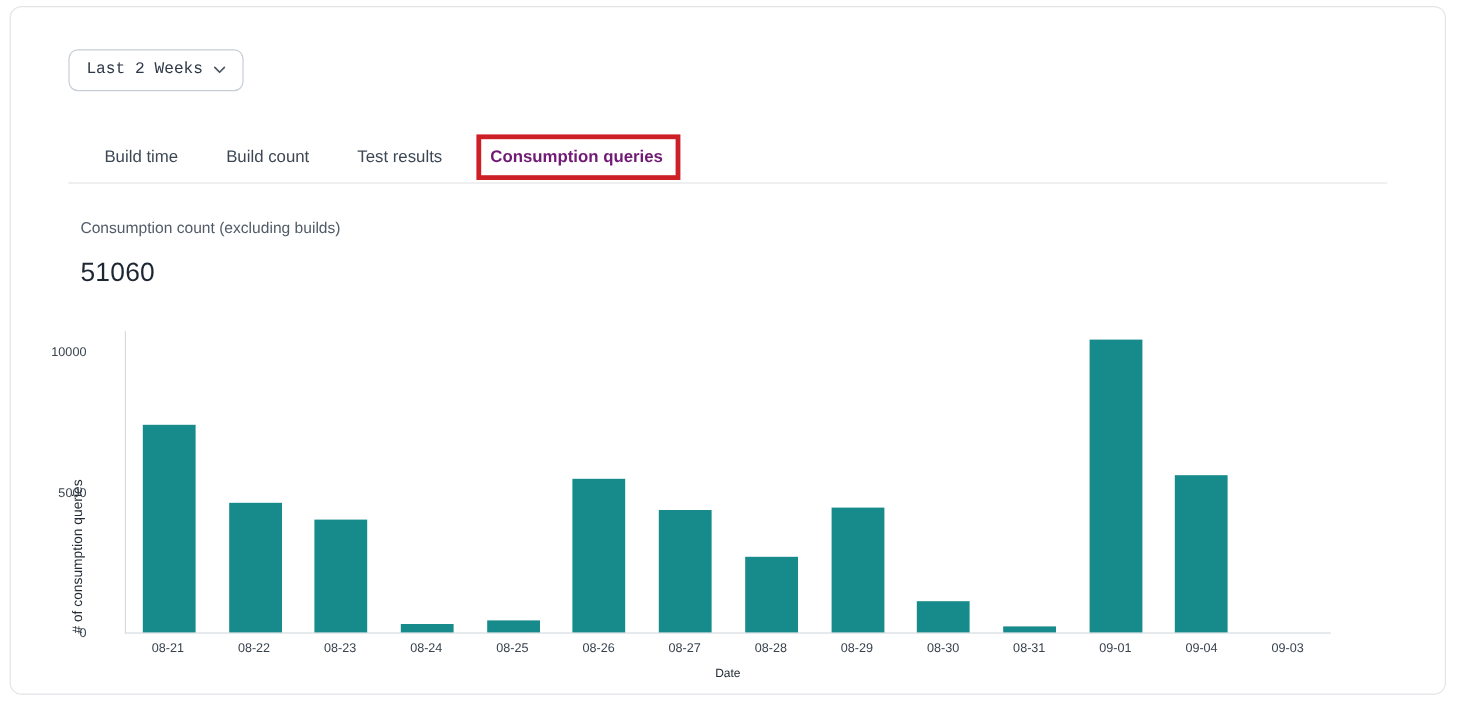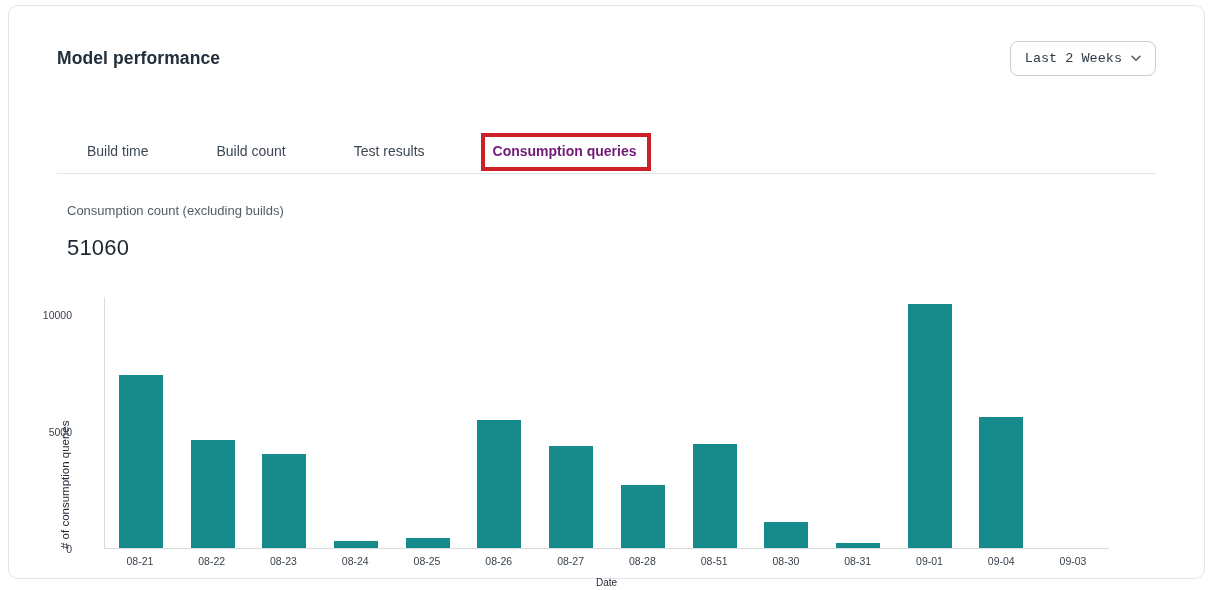--- a/index.html
+++ b/index.html
@@ -30,22 +30,22 @@
     border: 1px solid #c7cdd5; border-radius: 8px;
     padding: 9px 14px;
     font-size: 13.5px; color: #2e3947;
     font-family: Liberation Mono, monospace;
     cursor: pointer;
   }
   .chev { display: inline-flex; margin-top: 1px; }
 
   
   .tabs-row {
-    margin-top: 65px;
-    display: flex; align-items: flex-end; gap: 68px;
+    margin-top: 44px;
+    display: flex; align-items: flex-end; gap: 40px;
     padding-left: 30px;
     border-bottom: 1px solid #e3e5e8;
   }
   .tab {
     font-size: 14px; color: #3d4754;
     padding-bottom: 14px;
     cursor: pointer;
     position: relative;
     white-space: nowrap;
   }
@@ -90,21 +90,20 @@
     text-align: center; font-size: 10px; color: #222b34;
   }
 </style>
 </head>
 <body>
 
 <div class="card">
   <div class="card-inner">
 
     <div class="header-row">
-      <div class="page-title">Model performance</div>
       <button class="range-btn">
         <span>Last 2 Weeks</span>
         <span class="chev">
           <svg width="10" height="7" viewBox="0 0 10 7">
               <path d="M1 1.2 L5 5.2 L9 1.2" fill="none" stroke="#4a5563" stroke-width="1.4" stroke-linecap="round" stroke-linejoin="round"></path>
             </svg>
         </span>
       </button>
     </div>
 
@@ -176,21 +175,21 @@
         </div>
       <div class="xticks">
           <div class="xtick">08-21</div>
           <div class="xtick">08-22</div>
           <div class="xtick">08-23</div>
           <div class="xtick">08-24</div>
           <div class="xtick">08-25</div>
           <div class="xtick">08-26</div>
           <div class="xtick">08-27</div>
           <div class="xtick">08-28</div>
-          <div class="xtick">08-51</div>
+          <div class="xtick">08-29</div>
           <div class="xtick">08-30</div>
           <div class="xtick">08-31</div>
           <div class="xtick">09-01</div>
           <div class="xtick">09-04</div>
           <div class="xtick">09-03</div>
         </div>
       <div class="x-axis-label">Date</div>
     </div>
 
   </div>

